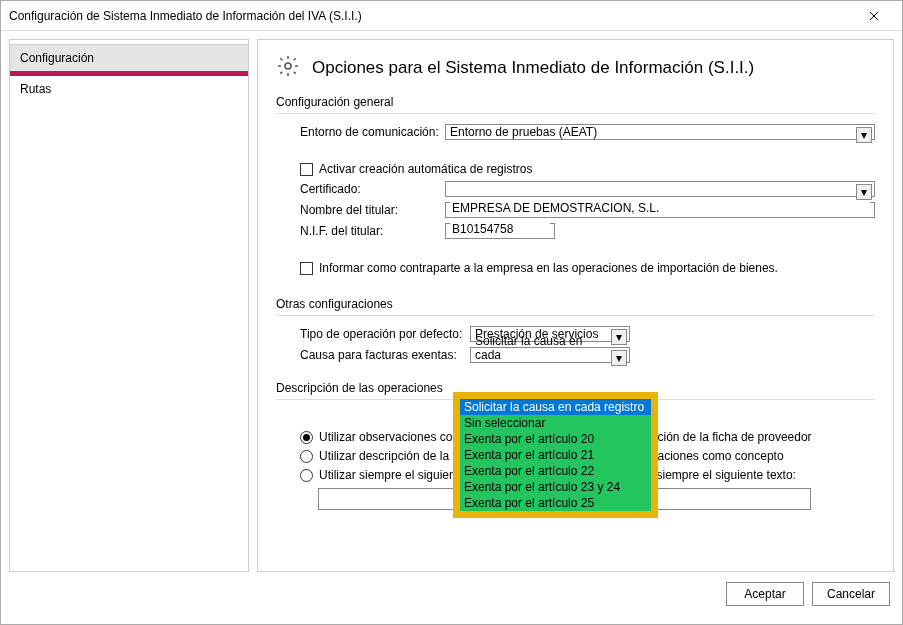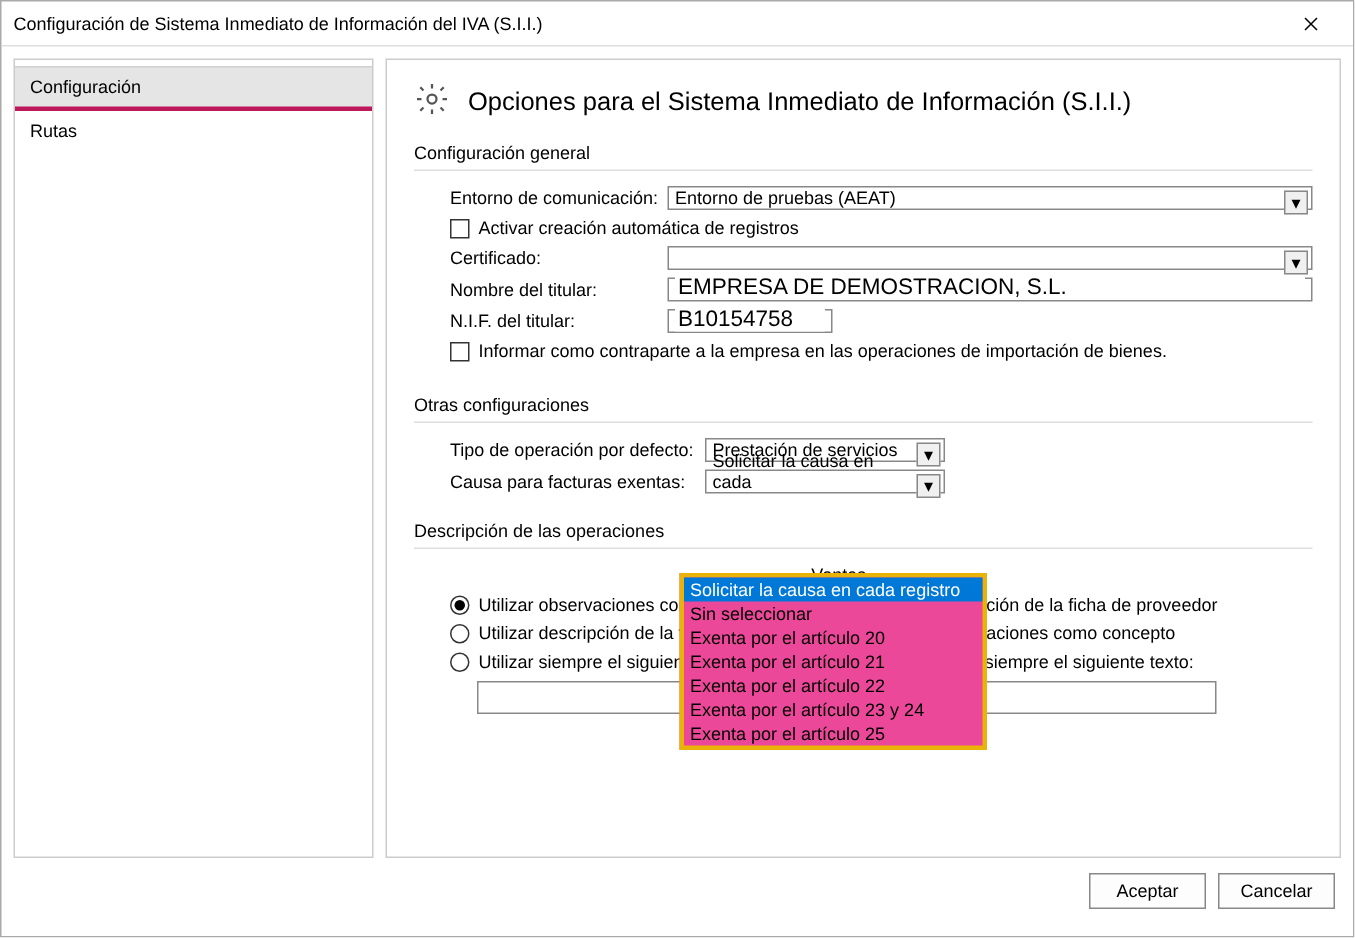--- a/index.html
+++ b/index.html
@@ -6,44 +6,44 @@
 body { margin: 0; background: #fff; color: #000; }
 .window { width: 903px; height: 625px; border: 1px solid #aaa; display: flex; flex-direction: column; }
 .titlebar { height: 30px; display: flex; align-items: center; padding: 0 8px; border-bottom: 1px solid #ddd; }
 .titlebar .title { flex: 1; }
 .titlebar .close { width: 40px; height: 28px; display: flex; align-items: center; justify-content: center; cursor: pointer; }
 .titlebar .close svg { width: 10px; height: 10px; }
 .client { flex: 1; display: flex; flex-direction: column; padding: 8px; }
 .panels { flex: 1; display: flex; gap: 8px; }
 .sidebar { width: 240px; border: 1px solid #ccc; padding: 4px 0; }
 .sidebar-item { padding: 6px 10px; cursor: pointer; }
-.sidebar-item.selected { background: #e5e5e5; border-top: 1px solid #d0d0d0; border-bottom: 3px solid #be185d; }
+.sidebar-item.selected { background: #e5e5e5; border-top: 1px solid #d0d0d0; border-bottom: 5px solid #be185d; }
 .main { flex: 1; border: 1px solid #ccc; padding: 14px 18px; position: relative; overflow: hidden; }
 .header-row { display: flex; align-items: center; gap: 12px; margin-bottom: 14px; }
 .gear svg { width: 24px; height: 24px; }
 .section-title { margin: 10px 0 4px 0; }
 .section-rule { border: none; border-top: 1px solid #ddd; margin: 2px 0 10px 0; }
 .form-row { display: flex; align-items: center; margin: 5px 0 5px 24px; }
 .form-label { width: 145px; }
 .form-control { flex: 1; }
 .combo, .text-input { width: 100%; height: 16px; border: 1px solid #888; background: #fff; padding: 0 4px; display: flex; align-items: flex-end; }
 .combo { position: relative; padding-right: 18px; cursor: pointer; }
 .combo .caret { position: absolute; right: 2px; top: 2px; width: 16px; height: 16px; border: 1px solid #888; display: flex; align-items: center; justify-content: center; background: #f0f0f0; }
 .combo.small { width: 160px; }
-.check-row { display: flex; align-items: center; margin: 5px 0 5px 24px; gap: 6px; }
+.check-row { display: flex; align-items: center; margin: 22px 0 5px 24px; gap: 6px; }
 .checkbox { width: 13px; height: 13px; border: 1px solid #333; background: #fff; cursor: pointer; }
-.text-input input { border: none; outline: none; width: 100%; height: 18px; font-size: 15px; }
+.text-input input { border: none; outline: none; width: 100%; height: 18px; font-size: 12px; }
 .nif { width: 110px; flex: none; }
 .two-col { display: flex; gap: 20px; margin-left: 24px; }
 .col { flex: 1; text-align: right; }
 .radio-row { display: flex; align-items: center; gap: 6px; margin: 5px 0; cursor: pointer; }
 .radio { width: 13px; height: 13px; border: 1px solid #333; border-radius: 50%; background: #fff; display: flex; align-items: center; justify-content: center; }
 .radio.checked::after { content: ""; width: 7px; height: 7px; background: #000; border-radius: 50%; }
 .free-text { width: 195px; height: 22px; border: 1px solid #888; margin: 6px 0 0 18px; }
-.dropdown-list { position: absolute; left: 195px; top: 342px; width: 205px; background: #ec4899; border: 3px solid #eab308; z-index: 10; }
+.dropdown-list { position: absolute; left: 195px; top: 352px; width: 205px; background: #22c55e; border: 7px solid #eab308; z-index: 10; }
 .dropdown-list .opt { padding: 1px 4px; cursor: pointer; white-space: nowrap; }
 .dropdown-list .opt.sel { background: #0078d7; color: #fff; }
 .footer { height: 44px; display: flex; align-items: center; justify-content: flex-end; gap: 8px; padding-right: 4px; }
 .btn { min-width: 78px; height: 24px; border: 1px solid #888; background: #fdfdfd; display: flex; align-items: center; justify-content: center; cursor: pointer; }
 .col-header { margin-bottom: 6px; }
 </style>
 </head>
 <body>
 
 <div class="window">

